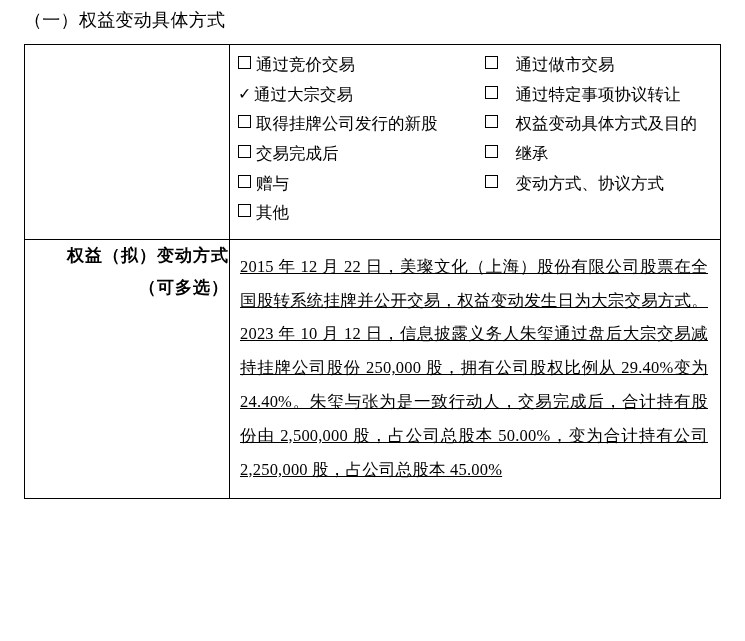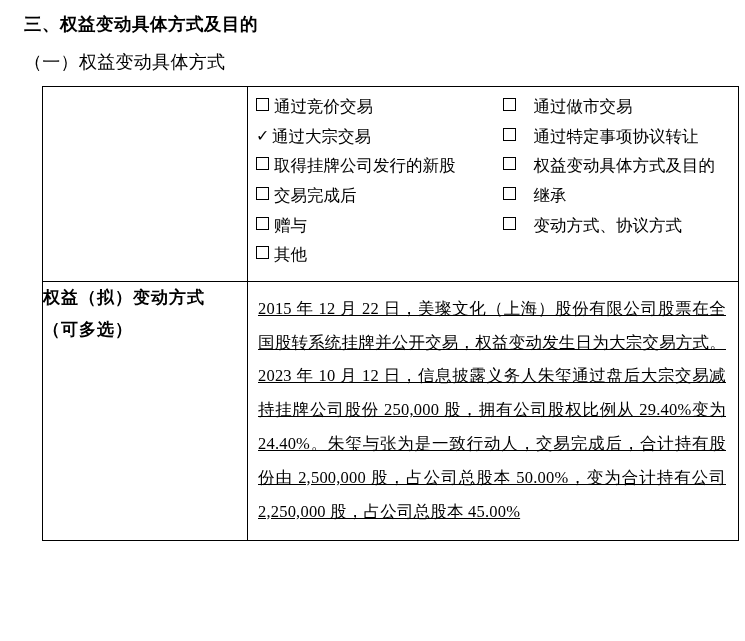--- a/index.html
+++ b/index.html
@@ -27,21 +27,21 @@
     margin: 4px 0 14px 2px;
   }
   .subheading {
     font-size: 18px;
     margin: 0 0 12px 2px;
     letter-spacing: 0.3px;
   }
   table.main {
     border-collapse: collapse;
     width: 696px;
-    margin-left: 20px;
+    margin-left: 2px;
     table-layout: fixed;
   }
   table.main td {
     border: 1px solid #000000;
     vertical-align: top;
     padding: 0;
   }
   .col-label { width: 205px; }
   .col-body  { width: 491px; }
 
@@ -76,21 +76,21 @@
     display: inline-block;
     width: 11px;
     margin-right: 5px;
     font-size: 16px;
     position: relative;
     top: -1px;
     flex: none;
     line-height: 1;
   }
   .label-cell {
-    text-align: left;
+    text-align: right;
     font-size: 17px;
     font-weight: bold;
     padding: 14px 6px 0 6px;
     line-height: 1.9;
     letter-spacing: 1px;
   }
   .label-cell .l2 {
     display: block;
   }
   .para {
@@ -101,21 +101,20 @@
     padding: 10px 12px 12px 10px;
     letter-spacing: 0.2px;
     text-decoration: underline;
   }
 </style>
 </head>
 <body>
 
 <div class="page">
 
-  <div class="heading">三、权益变动具体方式及目的</div>
   <div class="subheading">（一）权益变动具体方式</div>
 
   <table class="main">
     <colgroup>
       <col class="col-label">
       <col class="col-body">
     </colgroup>
     <tbody>
       <tr>
         <td></td>

